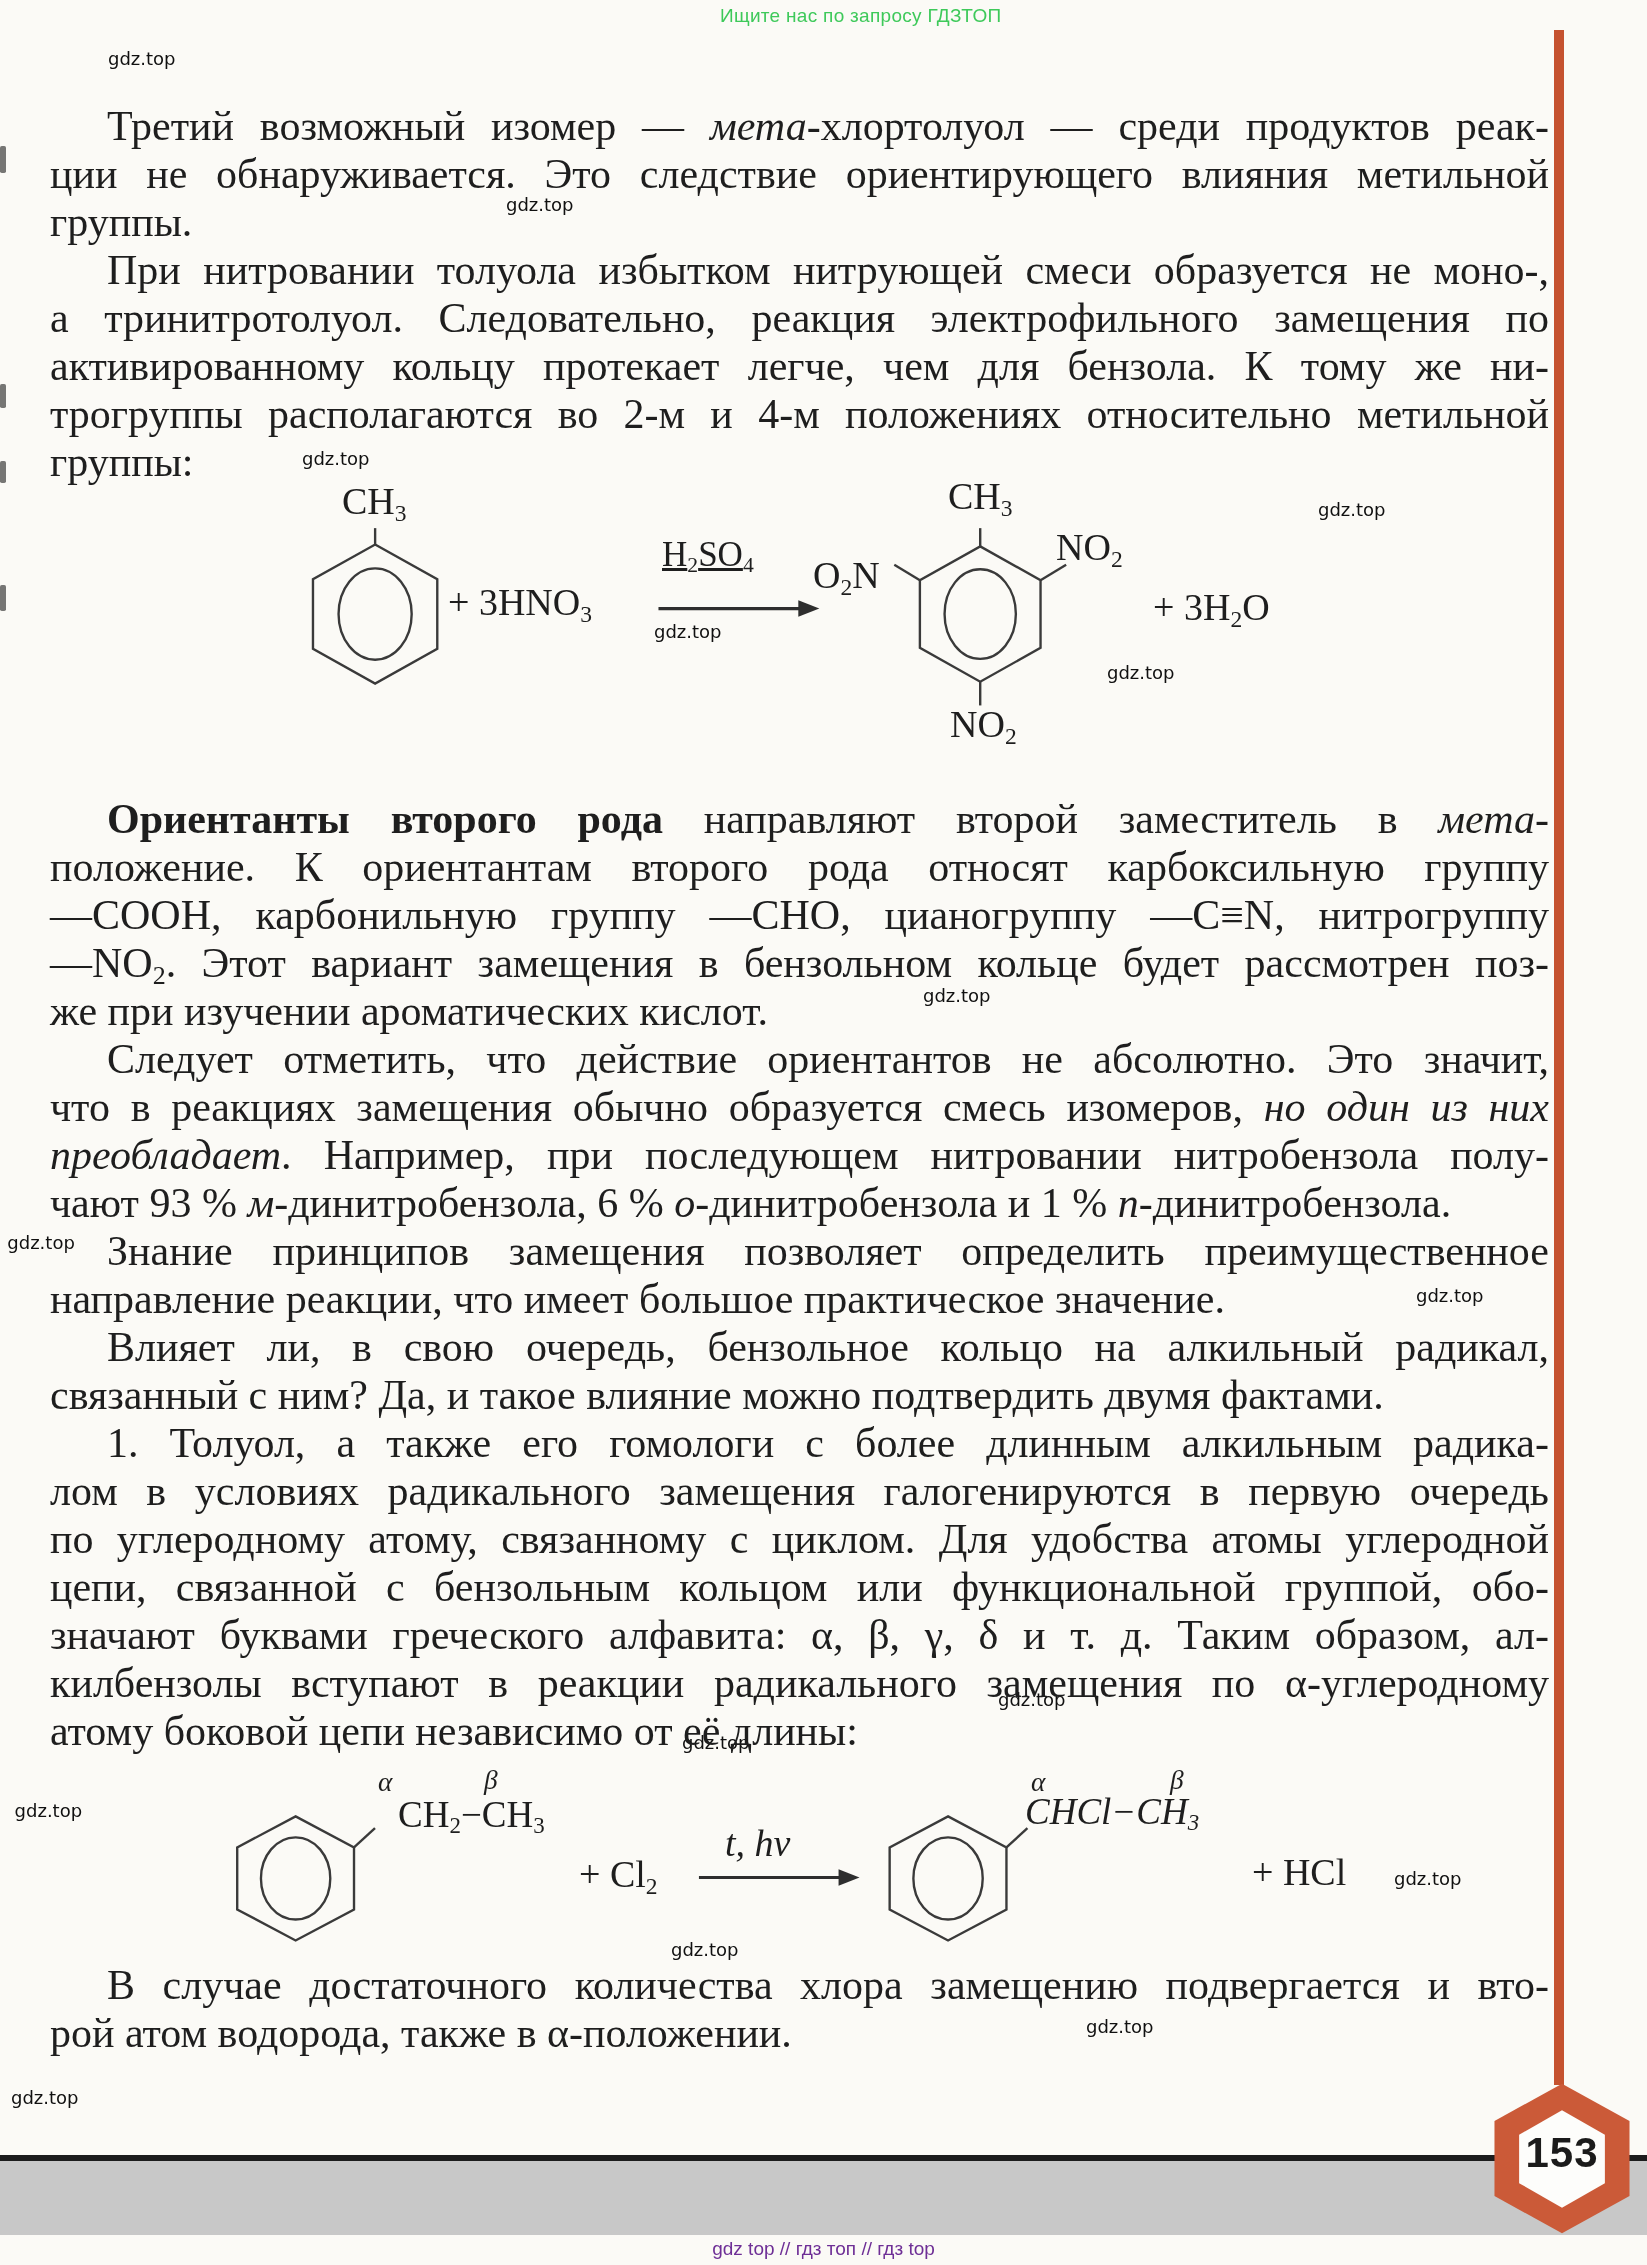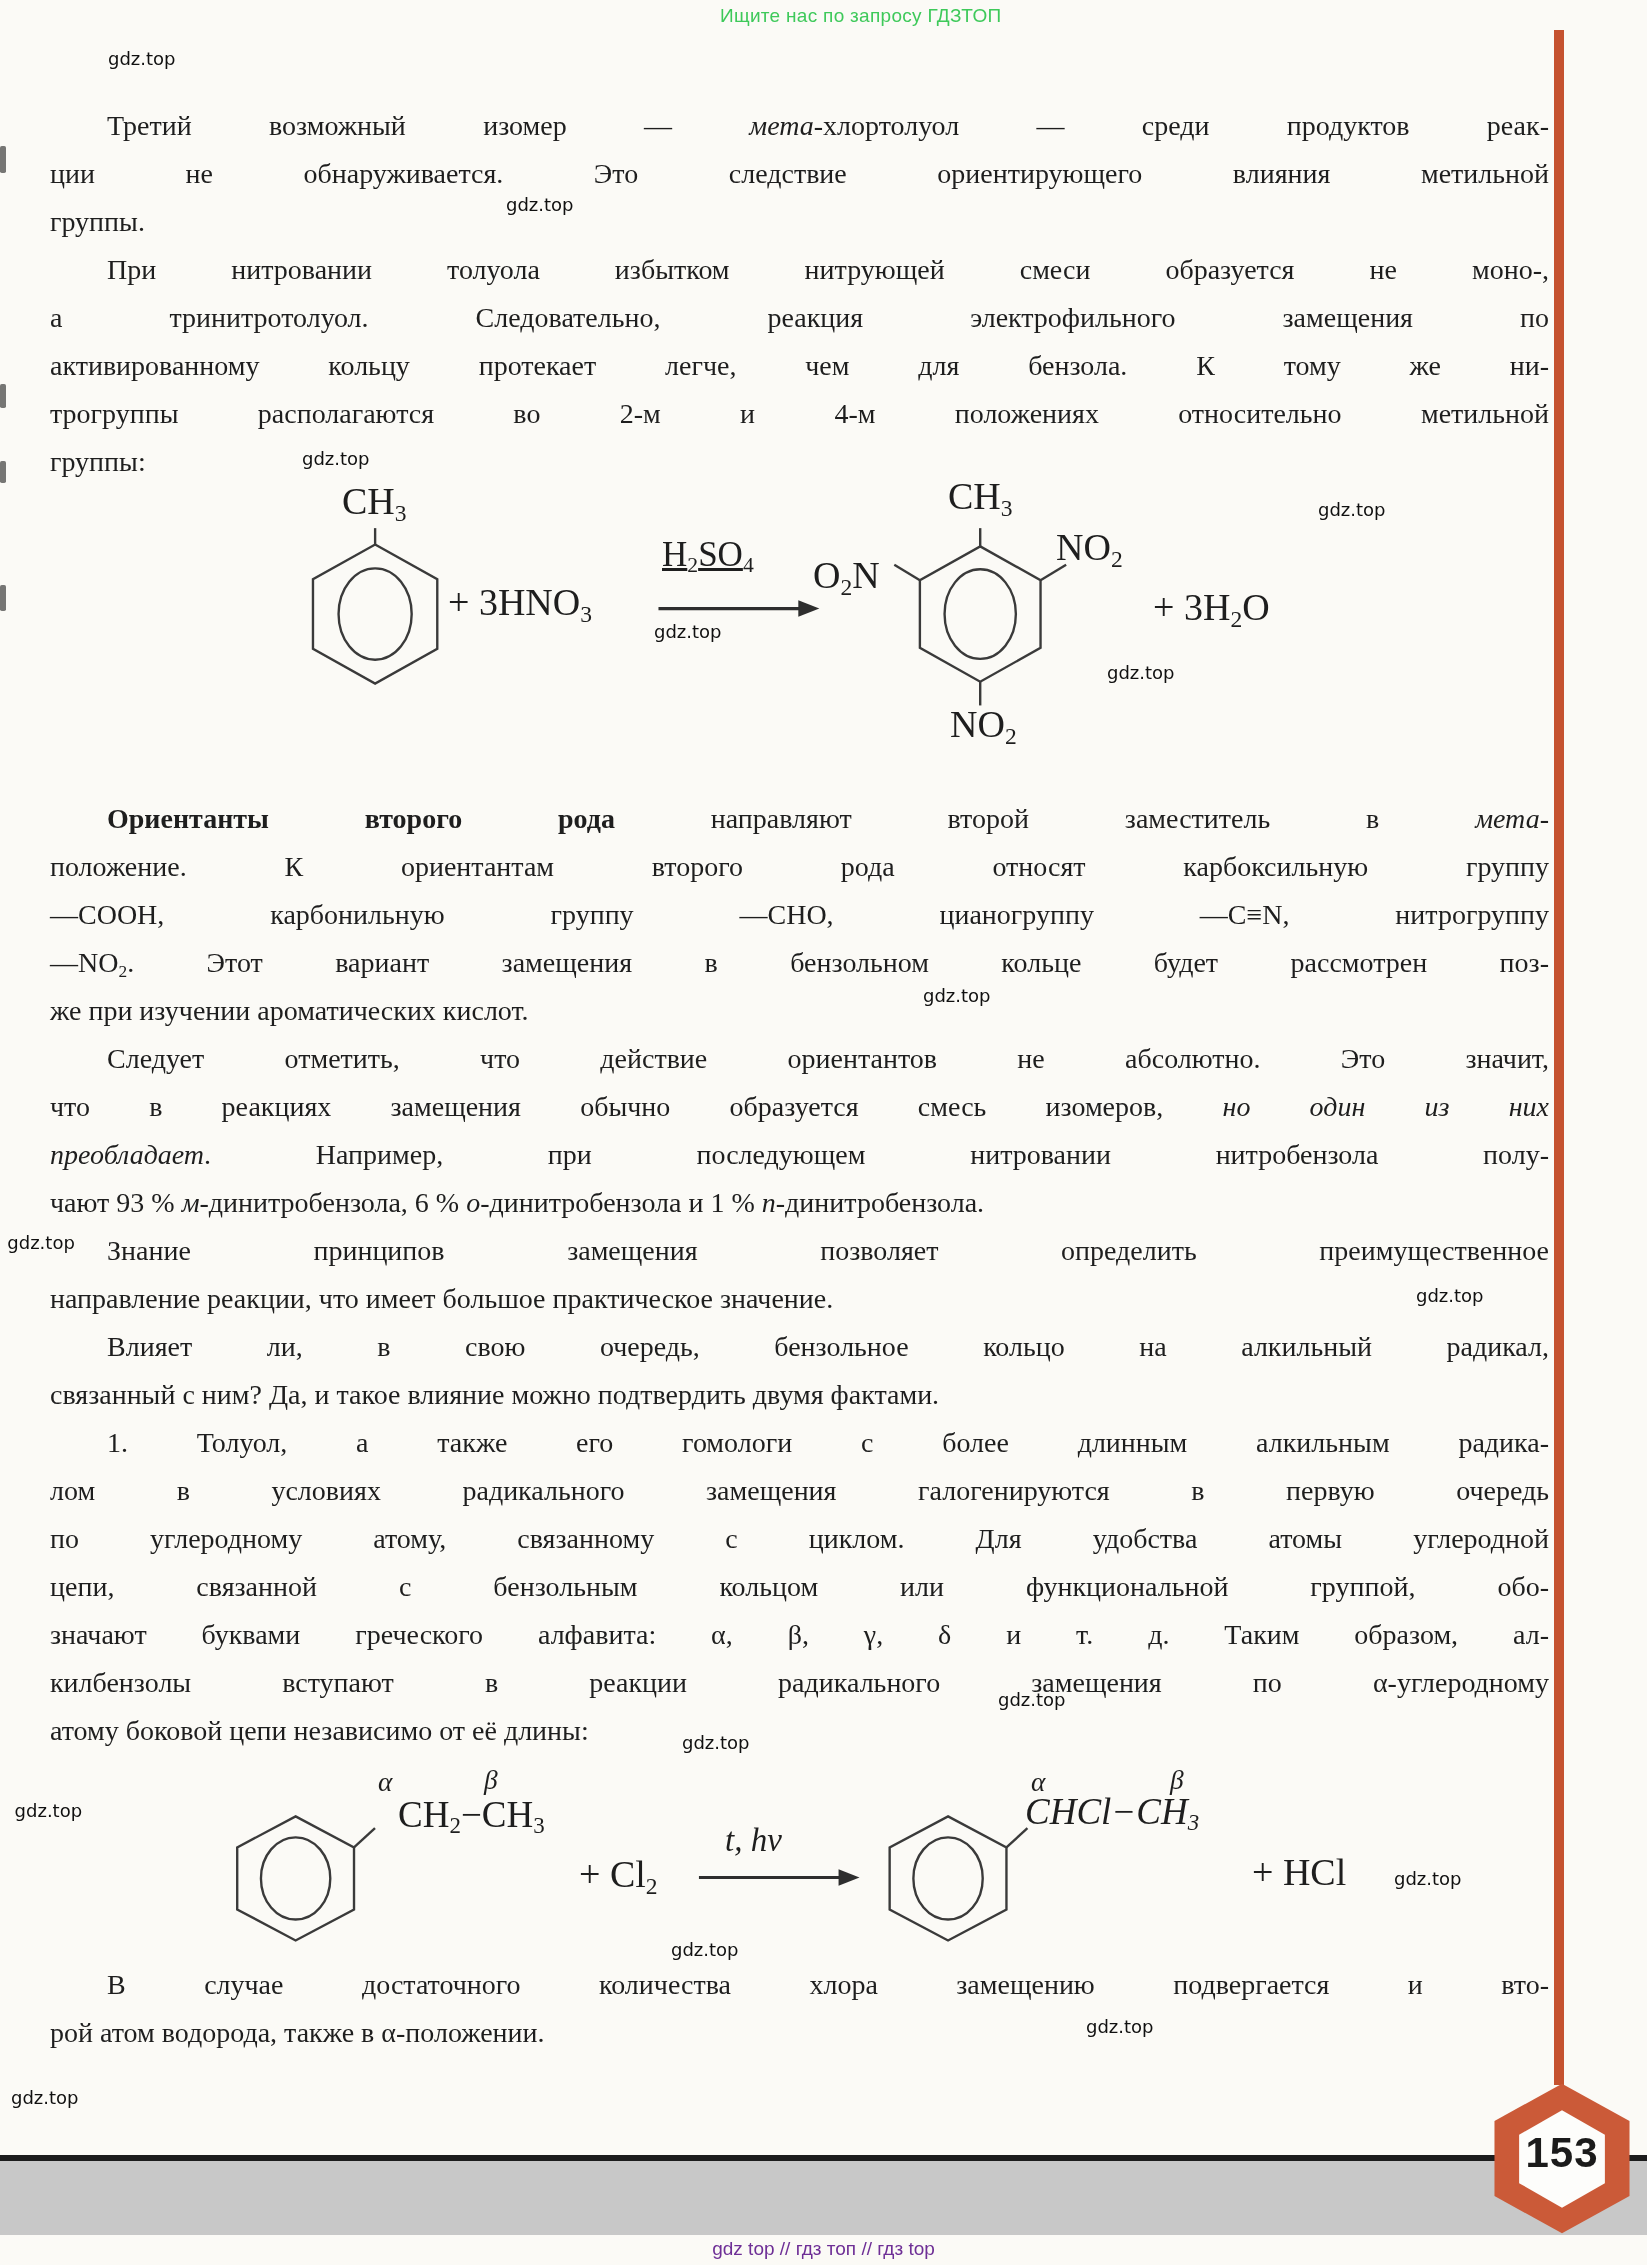--- a/index.html
+++ b/index.html
@@ -19,37 +19,37 @@
   }
   
   .wm{
     position:absolute;
     font-family:"DejaVu Sans", sans-serif;
     font-size:18px;color:#101010;white-space:nowrap;
   }
   
   .tcol{position:absolute;left:50px;width:1499px;}
   .ln{
-    height:48px;line-height:48px;font-size:28px;
+    height:48px;line-height:48px;font-size:42px;
     text-align:justify;text-align-last:justify;
     white-space:normal;
   }
   .ln.lastln{text-align-last:left;}
   .ln.ind{text-indent:57px;}
   .seg-b{font-weight:bold;}
   .seg-i{font-style:italic;}
   .seg-sub{font-size:62%;position:relative;top:.28em;}
   
   .eqsvg{position:absolute;}
   .fm{position:absolute;white-space:nowrap;line-height:1;}
   .fs42{font-size:38px;}
   .fs40{font-size:37px;}
   .fs38{font-size:35px;}
   .greek{font-size:27.4px;font-style:italic;}
-  .cond{font-size:33px;font-style:italic;}
+  .cond{font-size:38px;font-style:italic;}
   
   .orange-bar{position:absolute;left:1554px;top:30px;width:10px;height:2055px;background:#c5522f;}
   
   .rule{position:absolute;left:0;top:2155px;width:1647px;height:6.4px;background:#1c1c1c;}
   .strip{position:absolute;left:0;top:2161px;width:1647px;height:74px;background:#c8c8c8;}
   .hexwrap{position:absolute;left:1489px;top:2080px;width:146px;height:157px;}
   .pagenum{
     position:absolute;left:1489px;top:2129px;width:146px;
     text-align:center;font-family:"Liberation Sans", sans-serif;
     font-weight:bold;font-size:42px;color:#1b1b1b;letter-spacing:0.9px;

